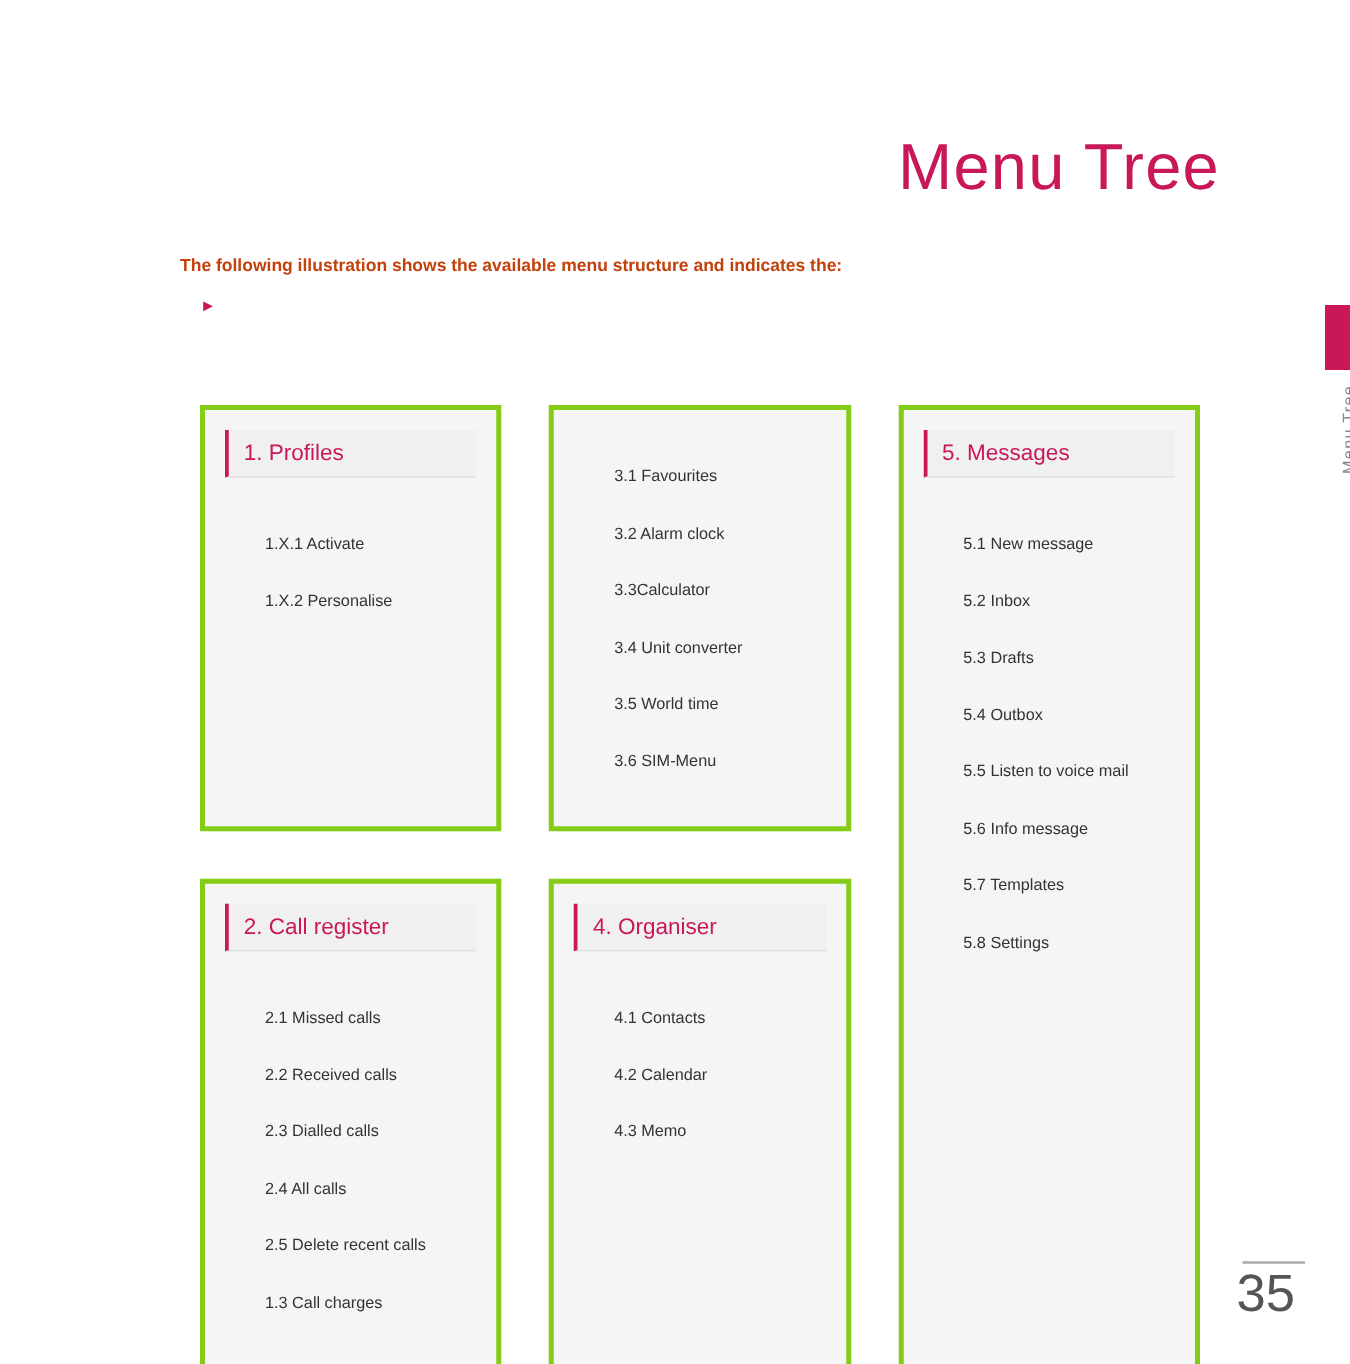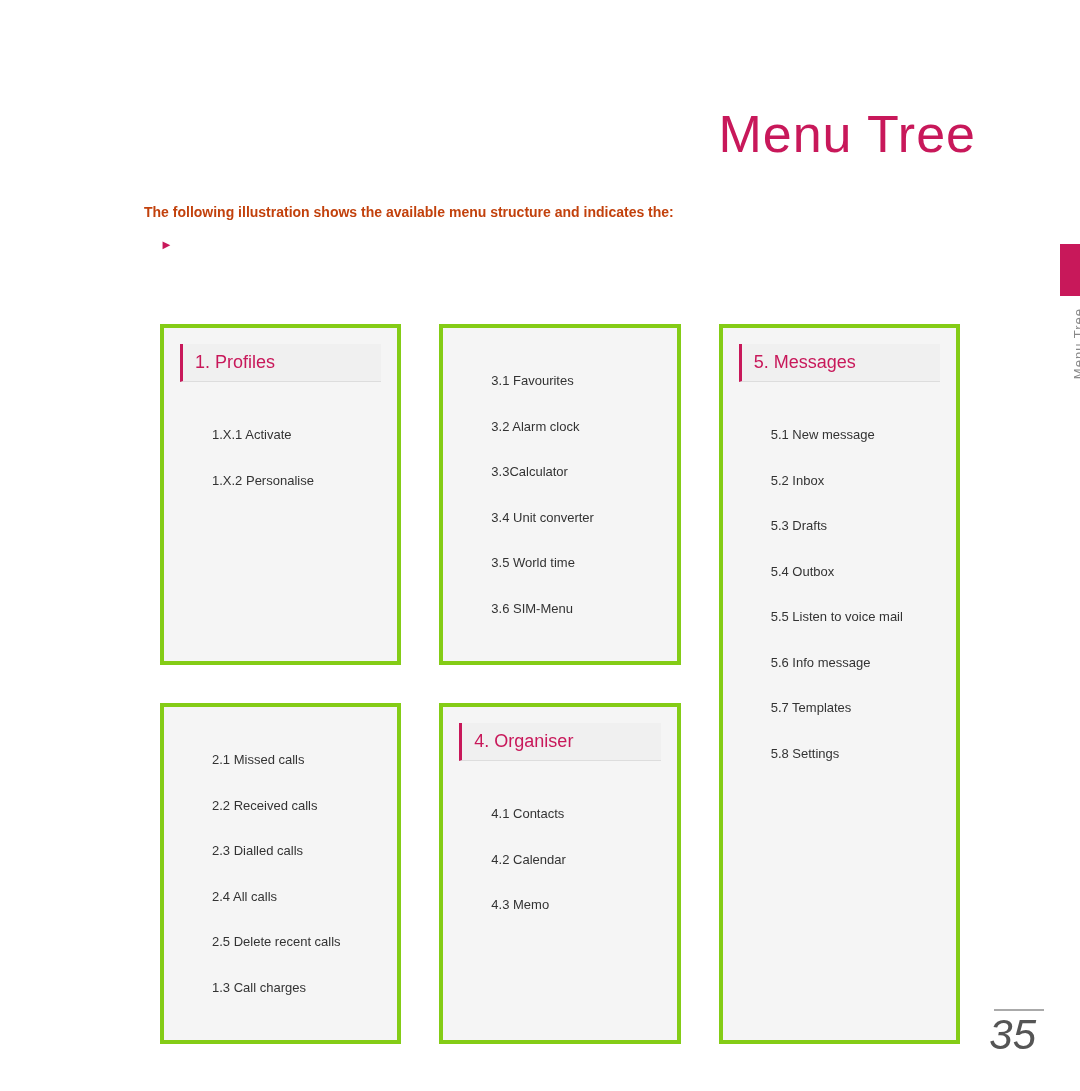--- a/index.html
+++ b/index.html
@@ -38,21 +38,20 @@
     }
 
     
     .page-number {
       position: absolute;
       bottom: 48px;
       right: 60px;
       font-size: 42px;
       color: #555;
       font-weight: 300;
-      font-style: italic;
     }
     .page-number-line {
       position: absolute;
       bottom: 96px;
       right: 52px;
       width: 50px;
       height: 2px;
       background: #aaa;
     }
 
@@ -180,20 +179,21 @@
         <div class="menu-item">5.3 Drafts</div>
         <div class="menu-item">5.4 Outbox</div>
         <div class="menu-item">5.5 Listen to voice mail</div>
         <div class="menu-item">5.6 Info message</div>
         <div class="menu-item">5.7 Templates</div>
         <div class="menu-item">5.8 Settings</div>
       </div>
     </div>
 
     <div class="menu-box">
+      <div class="menu-box-header">2. Call register</div>
       <div class="menu-box-items">
         <div class="menu-item">2.1 Missed calls</div>
         <div class="menu-item">2.2 Received calls</div>
         <div class="menu-item">2.3 Dialled calls</div>
         <div class="menu-item">2.4 All calls</div>
         <div class="menu-item">2.5 Delete recent calls</div>
         <div class="menu-item">1.3 Call charges</div>
       </div>
     </div>
 

